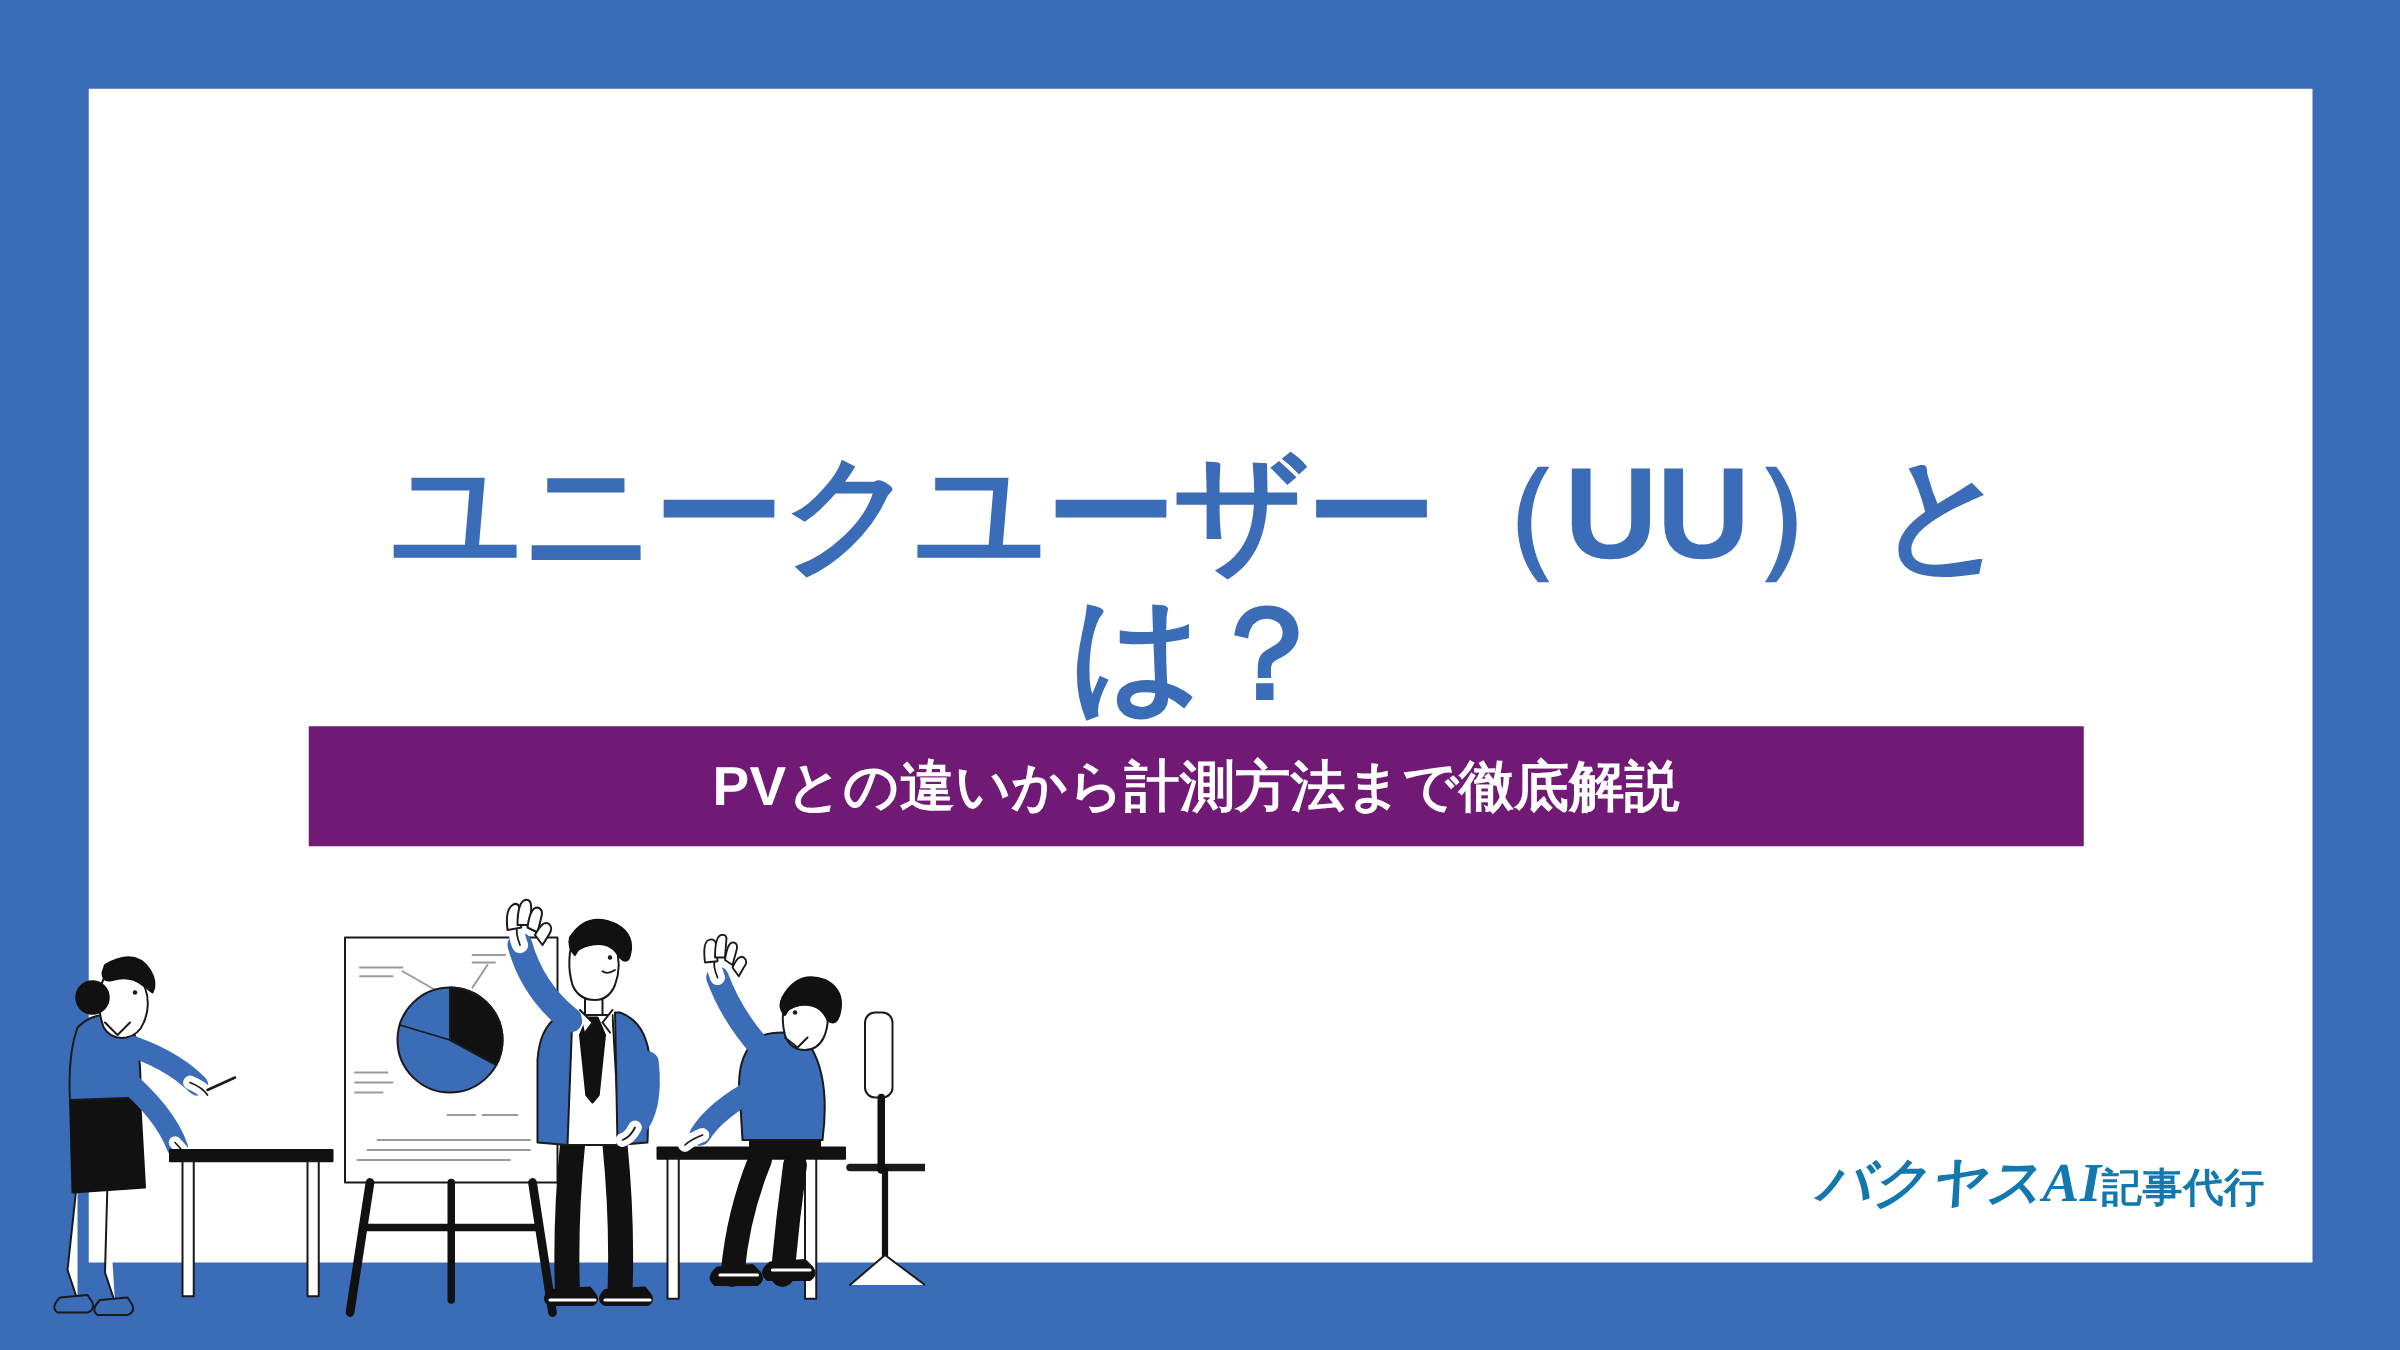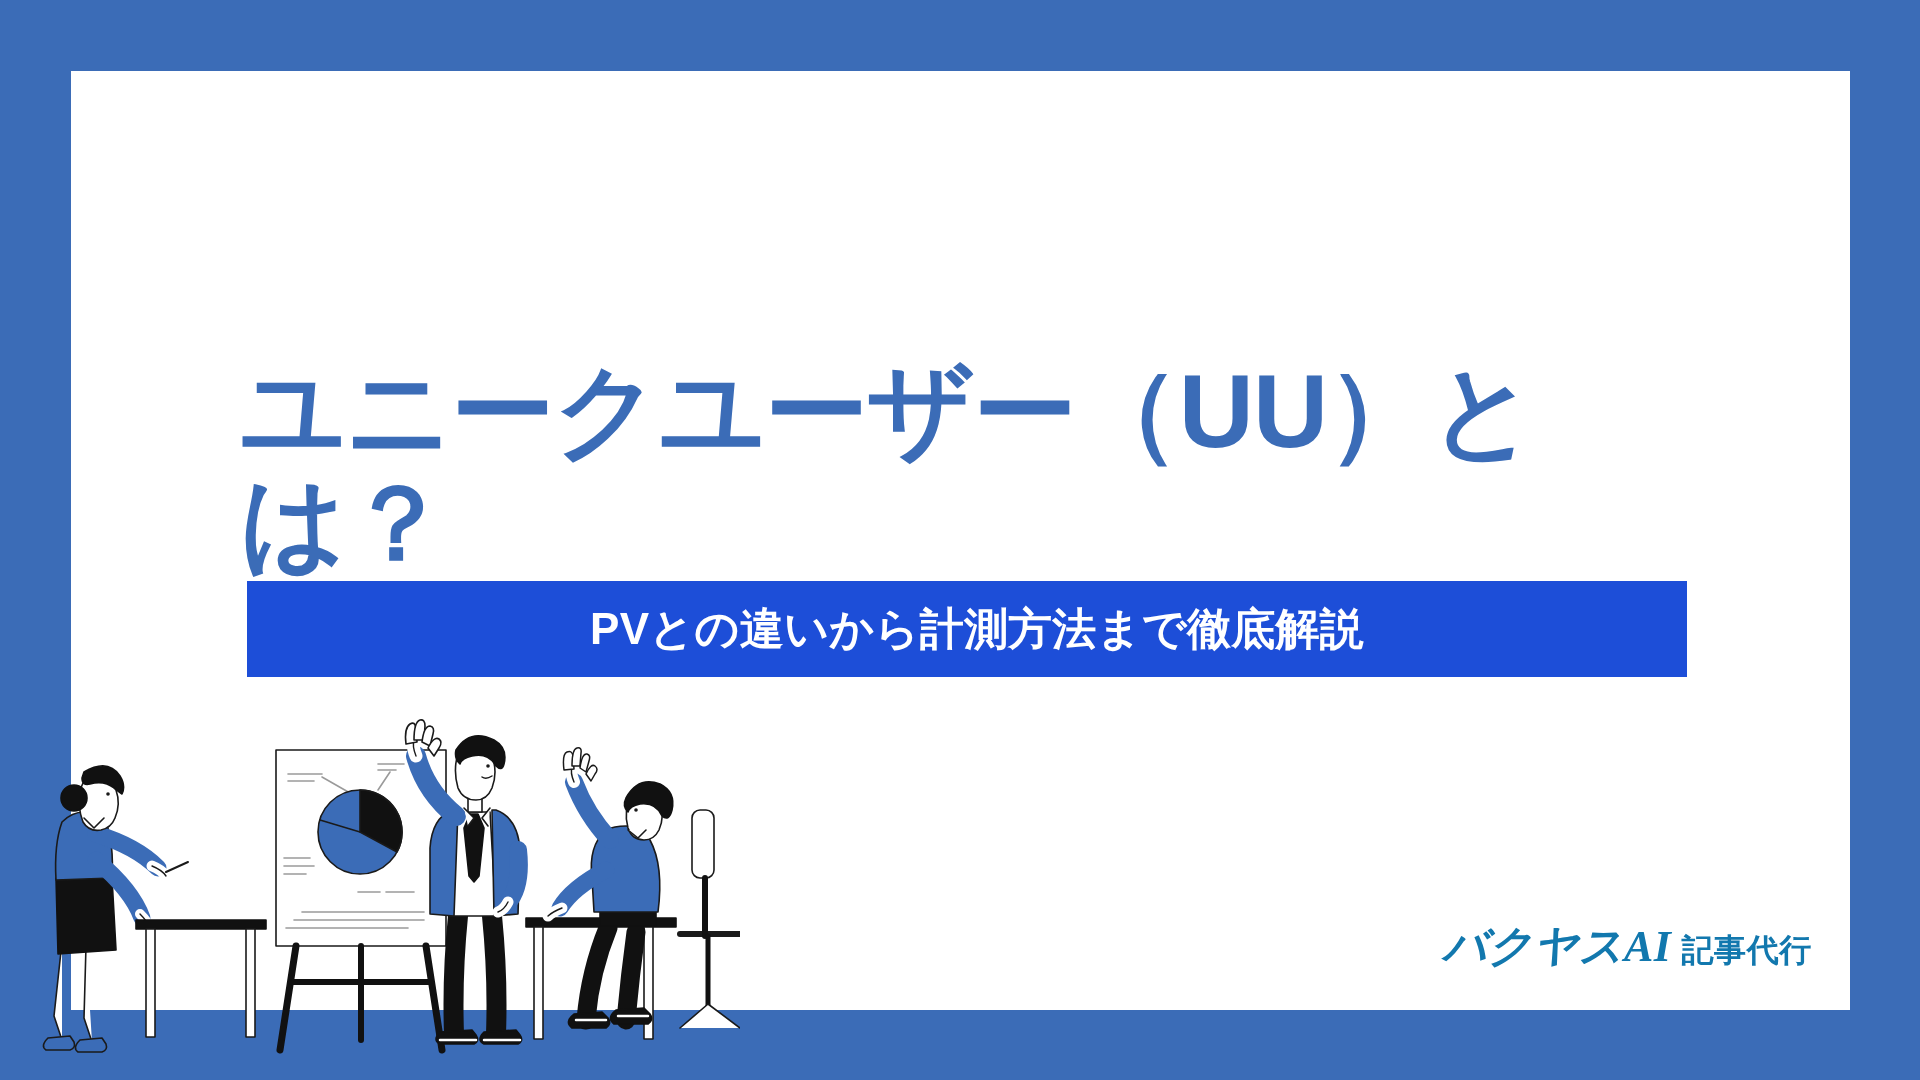--- a/index.html
+++ b/index.html
@@ -24,60 +24,59 @@
     height: 939px;
     background: #ffffff;
   }
 
   
   #title-block {
     position: absolute;
     left: 240px;
     top: 355px;
     width: 1440px;
-    text-align: left;
+    text-align: center;
     color: #3b6cb7;
     font-size: 104px;
     font-weight: 700;
     line-height: 1.08;
     letter-spacing: -0.01em;
     white-space: pre-wrap;
     z-index: 3;
   }
 
   
   #subtitle-band {
     position: absolute;
     left: 247px;
     top: 581px;
     width: 1420px;
     height: 96px;
-    background: #1d4ed8;
+    background: #701a75;
     display: flex;
     align-items: center;
     justify-content: center;
     z-index: 5;
-    padding-left: 20px;
   }
   #subtitle-text {
     color: #ffffff;
     font-size: 44px;
     font-weight: 700;
     letter-spacing: 0.005em;
     white-space: nowrap;
   }
 
   
   #logo {
     position: absolute;
     right: 108px;
     bottom: 104px;
     display: flex;
     align-items: baseline;
-    gap: 10px;
+    gap: 0;
     z-index: 6;
   }
   #logo-main {
     color: #1278ae;
     font-family: "Liberation Serif", "DejaVu Serif", serif;
     font-size: 44px;
     font-weight: 700;
     font-style: italic;
     letter-spacing: 0.01em;
   }

